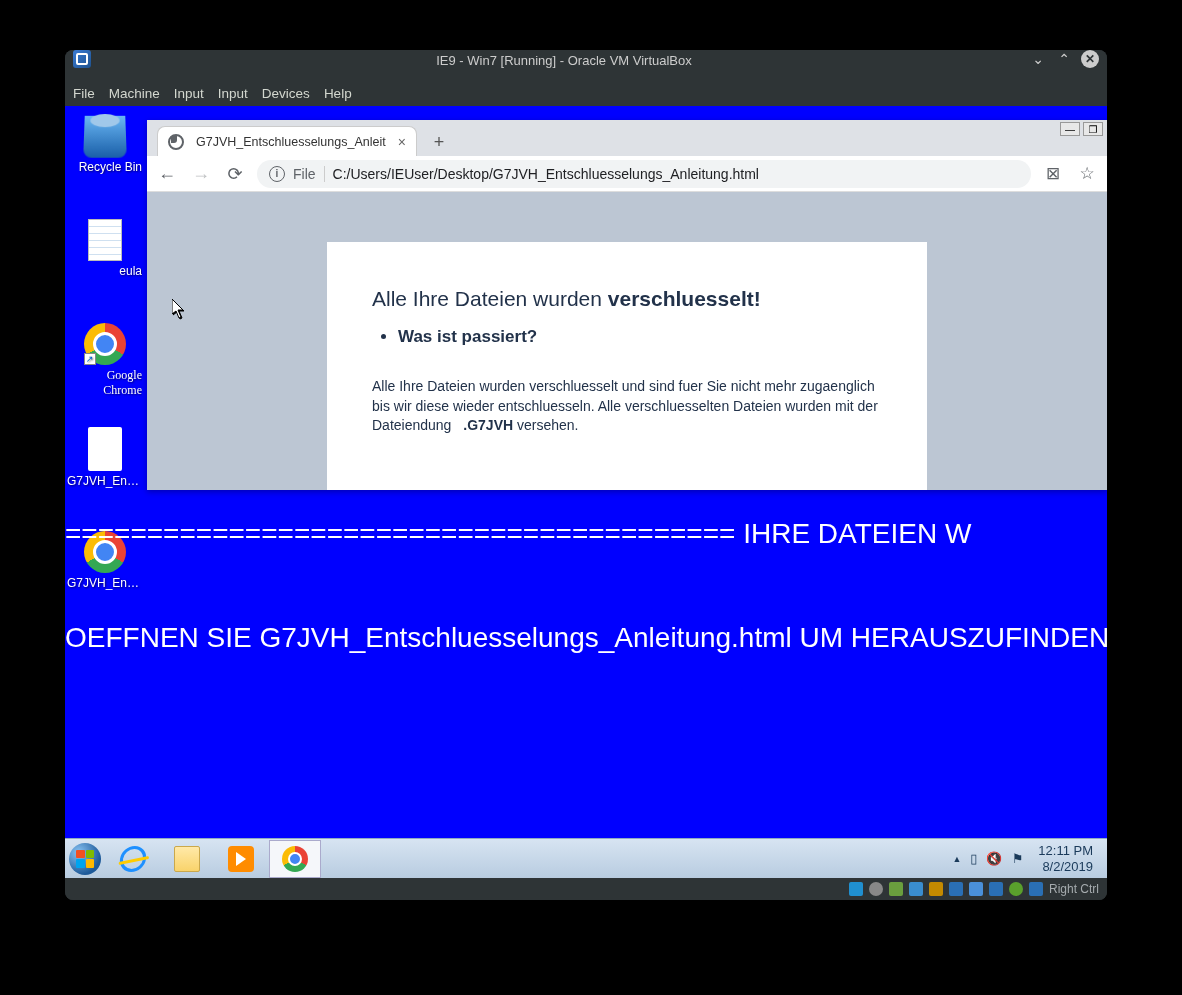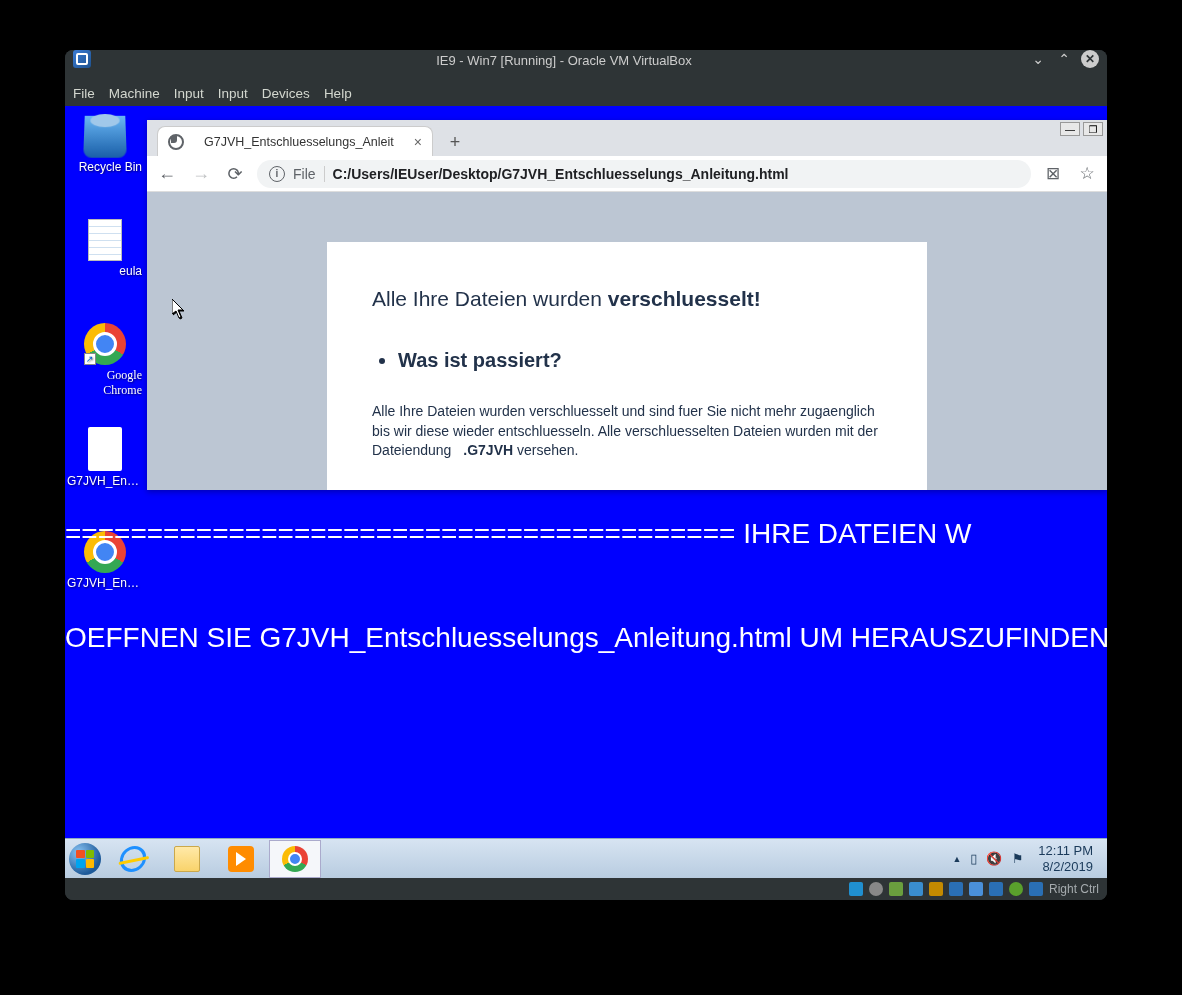--- a/index.html
+++ b/index.html
@@ -156,21 +156,21 @@
   }
   .chrome-win-ctrl {
     position:absolute; top:2px; right:4px; display:flex; gap:3px;
   }
   .chrome-win-ctrl span {
     width:20px; height:14px; border:1px solid #999; background:#e8e8e8;
     font-size:10px; display:flex; align-items:center; justify-content:center;
   }
   .chrome-tab {
     height:30px; background:#fff; border-radius:8px 8px 0 0;
-    display:flex; align-items:center; padding:0 10px; gap:20px;
+    display:flex; align-items:center; padding:0 10px; gap:12px;
     min-width:220px; font-size:12.5px; color:#333;
     border:1px solid #ccc; border-bottom:none;
   }
   .chrome-tab .tab-icon {
     width:16px; height:16px; border:2px solid #5f6368; border-radius:50%;
     position:relative;
   }
   .chrome-tab .tab-icon::after {
     content:""; position:absolute; width:6px; height:7px;
     background:#5f6368; left:1px; top:0; border-radius:0 0 3px 0;
@@ -191,34 +191,34 @@
     display:flex; align-items:center; padding:0 12px; gap:8px;
     font-size:14px; color:#333;
   }
   .addr-bar .info-icon {
     width:16px; height:16px; border:1.5px solid #5f6368; border-radius:50%;
     font-size:10px; display:flex; align-items:center; justify-content:center;
     color:#5f6368; font-weight:bold;
   }
   .addr-bar .file-chip { color:#5f6368; }
   .addr-bar .sep { width:1px; height:16px; background:#ccc; }
-  .addr-bar .url { color:#202124;font-weight:bold; }
+  .addr-bar .url { color:#202124; }
   .tb-icon-btn { color:#5f6368; font-size:17px; width:24px; text-align:center; }
   
   .page-area {
     flex:1; background:#bcc6d3; padding-top:50px; overflow:hidden;
     display:flex; justify-content:center;
   }
   .page-card {
     width:600px; background:#fff; padding:45px 45px 30px;
   }
-  .page-card h2 { font-size:21px; font-weight:400; color:#22324a; margin-bottom:38px; }
+  .page-card h2 { font-size:21px; font-weight:400; color:#22324a; margin-bottom:16px; }
   .page-card h2 strong { font-weight:700; }
   .page-card ul { padding-left:26px; margin-bottom:30px; }
-  .page-card ul li { font-size:20px; font-weight:700; color:#22324a; }
+  .page-card ul li { font-size:17px; font-weight:700; color:#22324a; }
   .page-card p { font-size:14px; color:#22324a; line-height:1.4; }
   .page-card p strong { font-weight:700;margin-left:8px; }
   
   .cursor {
     position:absolute; left:107px; top:193px; width:14px; height:20px;
     pointer-events:none;
   }
   .cursor svg { filter:drop-shadow(1px 1px 0 #000); }
   
   .taskbar {

